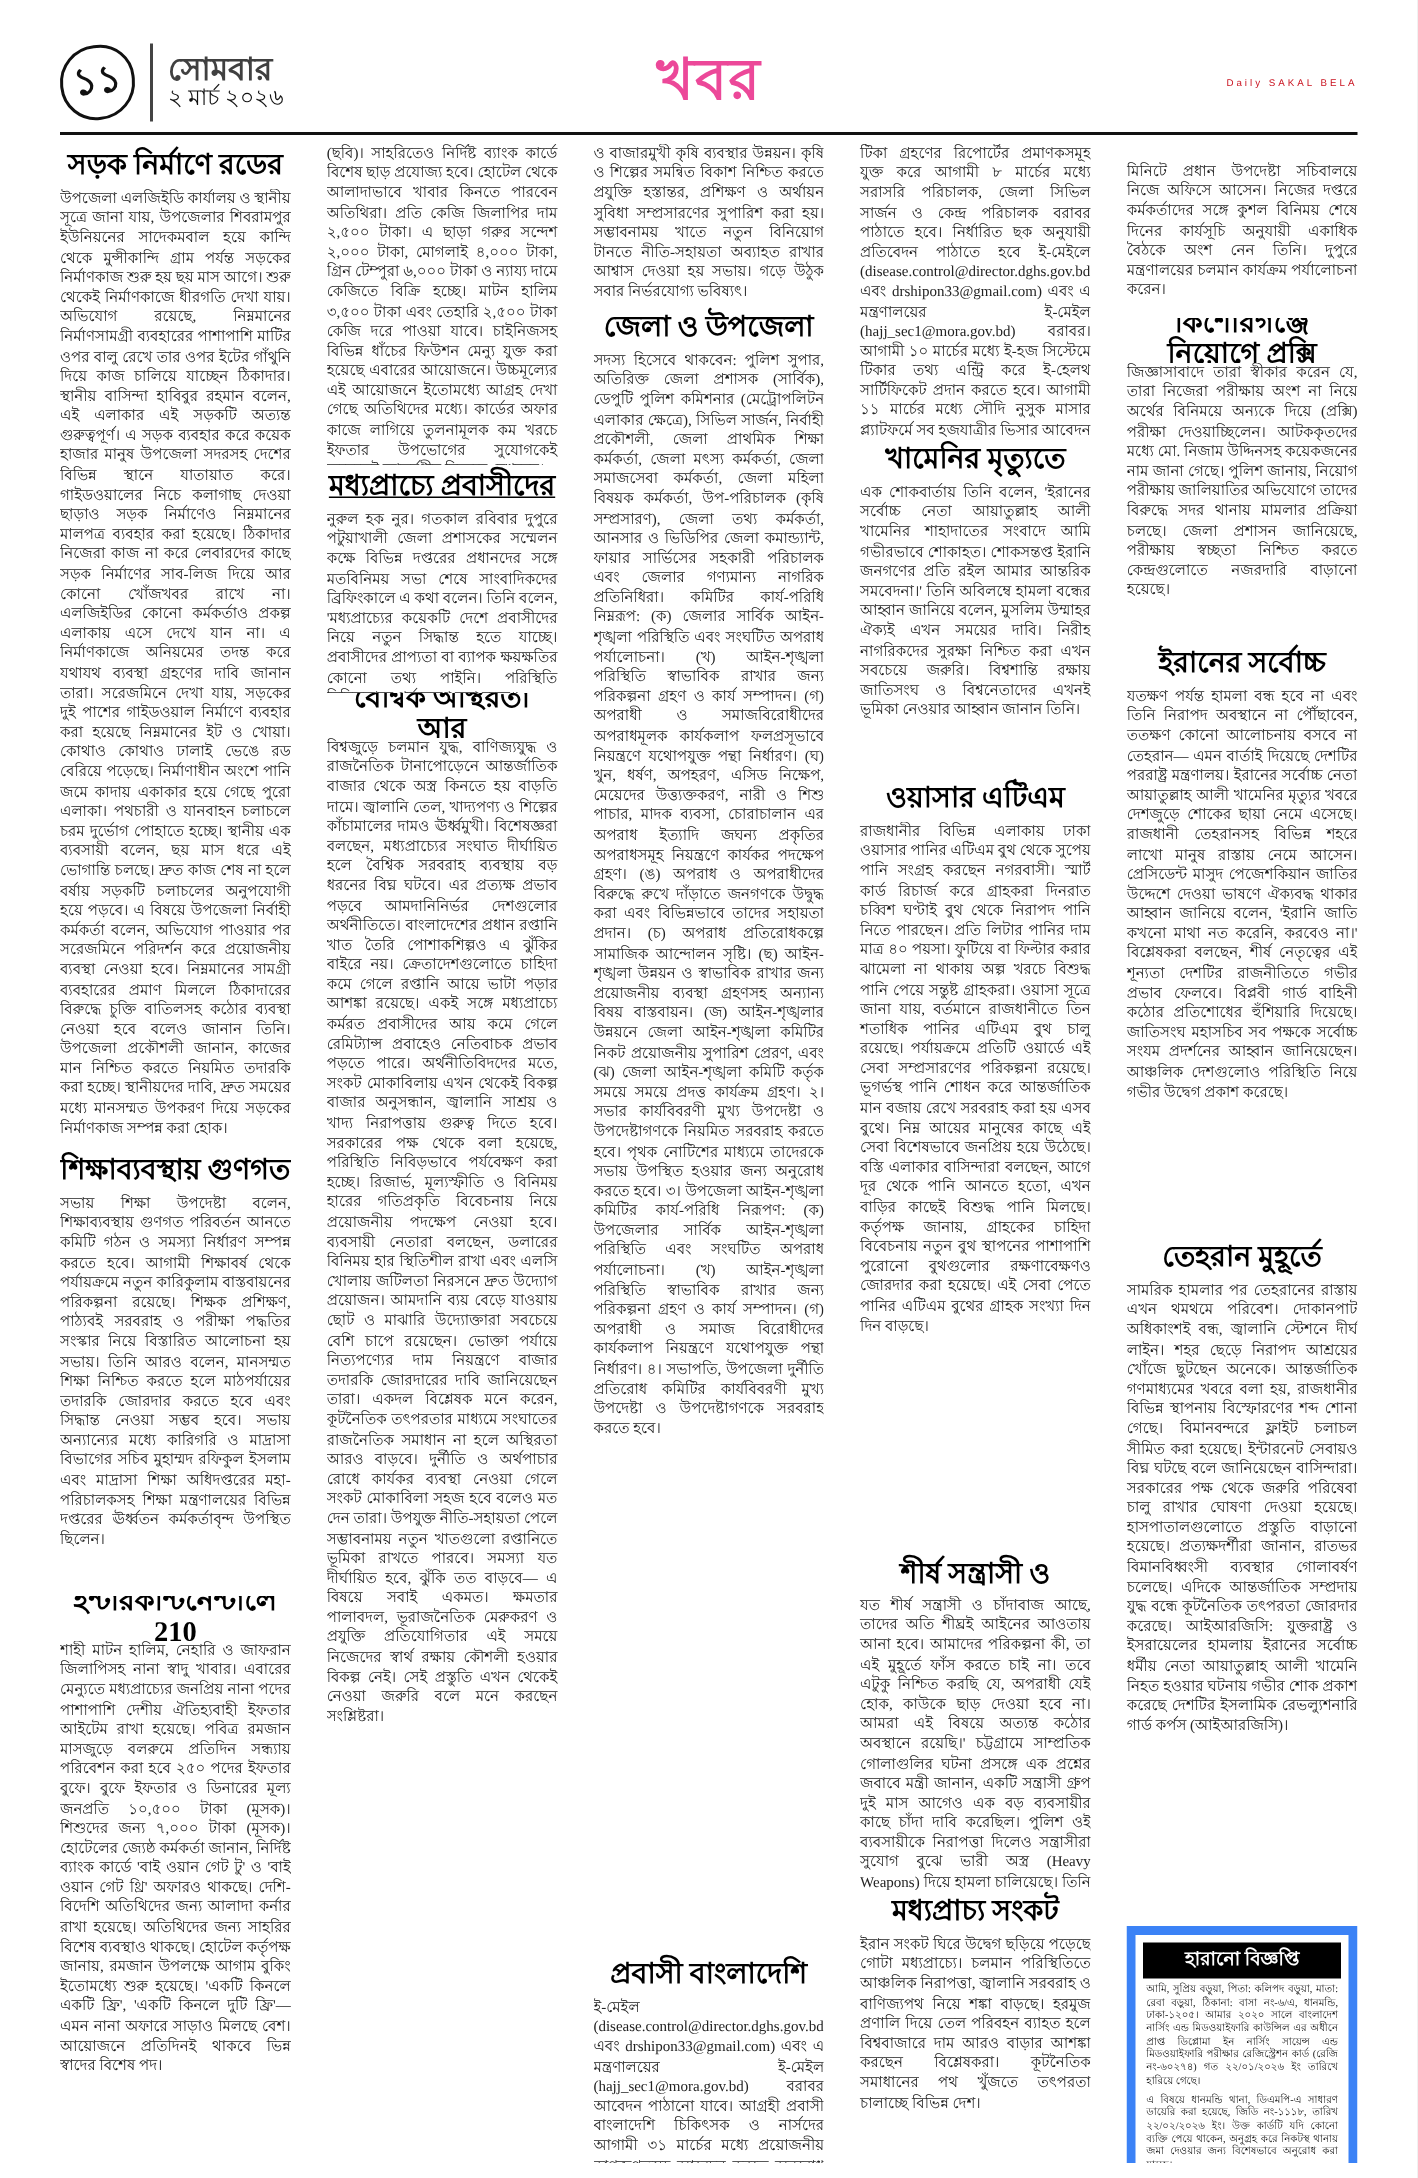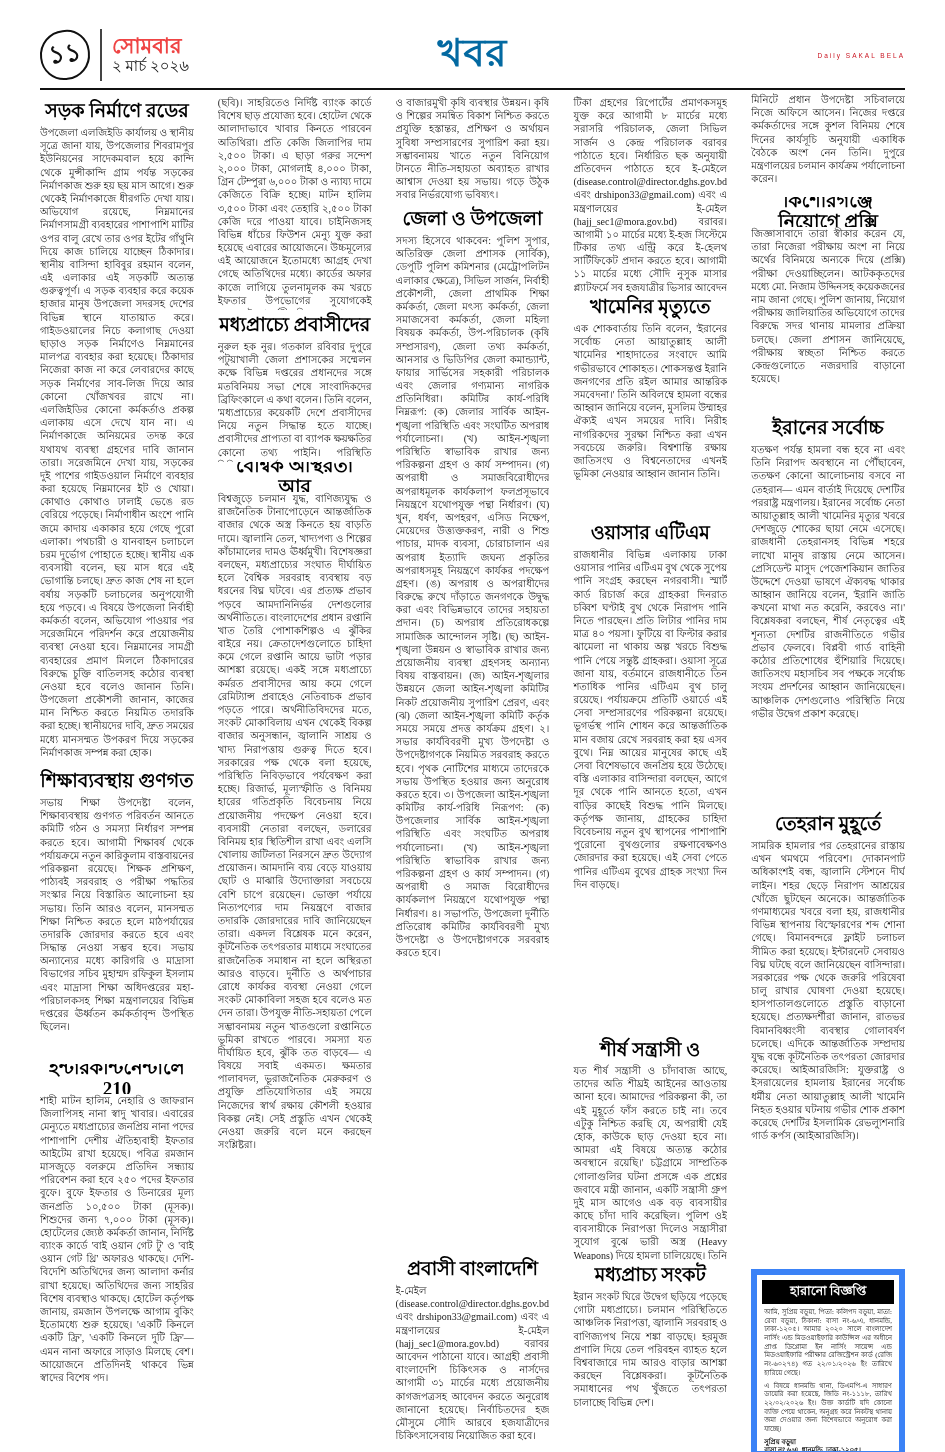--- a/index.html
+++ b/index.html
@@ -10,37 +10,37 @@
   
   .masthead-row{position:absolute;top:26px;left:40px;right:40px;height:58px;display:flex;align-items:center;}
   .pg-group{display:flex;align-items:center;}
   .pg-circle{
     width:46px;height:46px;border:2.5px solid #111;border-radius:50% 46% 50% 48%;
     display:flex;align-items:center;justify-content:center;
     font-size:25px;font-weight:bold;color:#111;transform:rotate(-6deg);
   }
   .pg-divider{width:2px;height:52px;background:#444;margin:0 10px;}
   .daydate{display:flex;flex-direction:column;justify-content:center;line-height:1.15;}
-  .day{font-size:21px;font-weight:bold;color:#ef4444;}
+  .day{font-size:21px;font-weight:bold;color:#404040;}
   .date{font-size:15px;color:#111;text-align:right;}
   .section-title{
     position:absolute;left:0;right:0;text-align:center;
-    font-size:38px;font-weight:bold;color:#0369a1;letter-spacing:1px;pointer-events:none;
+    font-size:38px;font-weight:bold;color:#ec4899;letter-spacing:1px;pointer-events:none;
   }
   .logo{margin-left:auto;text-align:right;position:relative;z-index:1;}
   .logo-line{position:relative;display:inline-block;padding:0 2px;}
   .logo-line::before{
     content:"";position:absolute;right:28px;top:-3px;width:42px;height:42px;
     border:7px solid #c9121f;border-radius:50%;z-index:0;
   }
   .logo-text{position:relative;z-index:1;font-size:33px;font-weight:bold;color:#0c0c0c;letter-spacing:-1px;}
   .logo-tag{font-size:6.5px;color:#c9121f;letter-spacing:2px;font-family:"Liberation Sans",sans-serif;margin-top:1px;}
   .header-rule{position:absolute;top:88px;left:40px;right:40px;border-top:2px solid #111;}
   
-  .cols{position:absolute;top:96px;left:40px;right:40px;bottom:10px;display:flex;gap:24px;align-items:center;}
+  .cols{position:absolute;top:96px;left:40px;right:40px;bottom:10px;display:flex;gap:24px;}
   .col{flex:1 1 0;overflow:hidden;min-width:0;}
   .headline{
     font-weight:bold;color:#000;text-align:center;line-height:1.1;
     display:flex;align-items:center;justify-content:center;overflow:hidden;
     font-size:19px;
   }
   .para{
     font-size:10px;line-height:1.32;text-align:justify;color:#222;overflow:hidden;
     word-break:break-word;
   }
@@ -84,30 +84,30 @@
       <div class="col">
         <div class="headline" style="height: 30px;">সড়ক নির্মাণে রডের</div>
         <div class="para" style="height: 640px;">উপজেলা এলজিইডি কার্যালয় ও স্থানীয় সূত্রে জানা যায়, উপজেলার শিবরামপুর ইউনিয়নের সাদেকমবাল হয়ে কান্দি থেকে মুন্সীকান্দি গ্রাম পর্যন্ত সড়কের নির্মাণকাজ শুরু হয় ছয় মাস আগে। শুরু থেকেই নির্মাণকাজে ধীরগতি দেখা যায়। অভিযোগ রয়েছে, নিম্নমানের নির্মাণসামগ্রী ব্যবহারের পাশাপাশি মাটির ওপর বালু রেখে তার ওপর ইটের গাঁথুনি দিয়ে কাজ চালিয়ে যাচ্ছেন ঠিকাদার। স্থানীয় বাসিন্দা হাবিবুর রহমান বলেন, এই এলাকার এই সড়কটি অত্যন্ত গুরুত্বপূর্ণ। এ সড়ক ব্যবহার করে কয়েক হাজার মানুষ উপজেলা সদরসহ দেশের বিভিন্ন স্থানে যাতায়াত করে। গাইডওয়ালের নিচে কলাগাছ দেওয়া ছাড়াও সড়ক নির্মাণেও নিম্নমানের মালপত্র ব্যবহার করা হয়েছে। ঠিকাদার নিজেরা কাজ না করে লেবারদের কাছে সড়ক নির্মাণের সাব-লিজ দিয়ে আর কোনো খোঁজখবর রাখে না। এলজিইডির কোনো কর্মকর্তাও প্রকল্প এলাকায় এসে দেখে যান না। এ নির্মাণকাজে অনিয়মের তদন্ত করে যথাযথ ব্যবস্থা গ্রহণের দাবি জানান তারা। সরেজমিনে দেখা যায়, সড়কের দুই পাশের গাইডওয়াল নির্মাণে ব্যবহার করা হয়েছে নিম্নমানের ইট ও খোয়া। কোথাও কোথাও ঢালাই ভেঙে রড বেরিয়ে পড়েছে। নির্মাণাধীন অংশে পানি জমে কাদায় একাকার হয়ে গেছে পুরো এলাকা। পথচারী ও যানবাহন চলাচলে চরম দুর্ভোগ পোহাতে হচ্ছে। স্থানীয় এক ব্যবসায়ী বলেন, ছয় মাস ধরে এই ভোগান্তি চলছে। দ্রুত কাজ শেষ না হলে বর্ষায় সড়কটি চলাচলের অনুপযোগী হয়ে পড়বে। এ বিষয়ে উপজেলা নির্বাহী কর্মকর্তা বলেন, অভিযোগ পাওয়ার পর সরেজমিনে পরিদর্শন করে প্রয়োজনীয় ব্যবস্থা নেওয়া হবে। নিম্নমানের সামগ্রী ব্যবহারের প্রমাণ মিললে ঠিকাদারের বিরুদ্ধে চুক্তি বাতিলসহ কঠোর ব্যবস্থা নেওয়া হবে বলেও জানান তিনি। উপজেলা প্রকৌশলী জানান, কাজের মান নিশ্চিত করতে নিয়মিত তদারকি করা হচ্ছে। স্থানীয়দের দাবি, দ্রুত সময়ের মধ্যে মানসম্মত উপকরণ দিয়ে সড়কের নির্মাণকাজ সম্পন্ন করা হোক।</div>
         <div class="headline" style="height: 30px;">শিক্ষাব্যবস্থায় গুণগত</div>
         <div class="para" style="height: 268px;">সভায় শিক্ষা উপদেষ্টা বলেন, শিক্ষাব্যবস্থায় গুণগত পরিবর্তন আনতে কমিটি গঠন ও সমস্যা নির্ধারণ সম্পন্ন করতে হবে। আগামী শিক্ষাবর্ষ থেকে পর্যায়ক্রমে নতুন কারিকুলাম বাস্তবায়নের পরিকল্পনা রয়েছে। শিক্ষক প্রশিক্ষণ, পাঠ্যবই সরবরাহ ও পরীক্ষা পদ্ধতির সংস্কার নিয়ে বিস্তারিত আলোচনা হয় সভায়। তিনি আরও বলেন, মানসম্মত শিক্ষা নিশ্চিত করতে হলে মাঠপর্যায়ের তদারকি জোরদার করতে হবে এবং সিদ্ধান্ত নেওয়া সম্ভব হবে। সভায় অন্যান্যের মধ্যে কারিগরি ও মাদ্রাসা বিভাগের সচিব মুহাম্মদ রফিকুল ইসলাম এবং মাদ্রাসা শিক্ষা অধিদপ্তরের মহা-পরিচালকসহ শিক্ষা মন্ত্রণালয়ের বিভিন্ন দপ্তরের ঊর্ধ্বতন কর্মকর্তাবৃন্দ উপস্থিত ছিলেন।</div>
         <div class="headline" style="height: 30px;">ইন্টারকন্টিনেন্টালে 210</div>
         <div class="para" style="height: 348px;">শাহী মাটন হালিম, নেহারি ও জাফরান জিলাপিসহ নানা স্বাদু খাবার। এবারের মেন্যুতে মধ্যপ্রাচ্যের জনপ্রিয় নানা পদের পাশাপাশি দেশীয় ঐতিহ্যবাহী ইফতার আইটেম রাখা হয়েছে। পবিত্র রমজান মাসজুড়ে বলরুমে প্রতিদিন সন্ধ্যায় পরিবেশন করা হবে ২৫০ পদের ইফতার বুফে। বুফে ইফতার ও ডিনারের মূল্য জনপ্রতি ১০,৫০০ টাকা (মূসক)। শিশুদের জন্য ৭,০০০ টাকা (মূসক)। হোটেলের জ্যেষ্ঠ কর্মকর্তা জানান, নির্দিষ্ট ব্যাংক কার্ডে 'বাই ওয়ান গেট টু' ও 'বাই ওয়ান গেট থ্রি' অফারও থাকছে। দেশি-বিদেশি অতিথিদের জন্য আলাদা কর্নার রাখা হয়েছে। অতিথিদের জন্য সাহরির বিশেষ ব্যবস্থাও থাকছে। হোটেল কর্তৃপক্ষ জানায়, রমজান উপলক্ষে আগাম বুকিং ইতোমধ্যে শুরু হয়েছে। 'একটি কিনলে একটি ফ্রি', 'একটি কিনলে দুটি ফ্রি'— এমন নানা অফারে সাড়াও মিলছে বেশ। আয়োজনে প্রতিদিনই থাকবে ভিন্ন স্বাদের বিশেষ পদ।</div>
       </div>
       <div class="col">
         <div class="para" style="height: 214px;">(ছবি)। সাহরিতেও নির্দিষ্ট ব্যাংক কার্ডে বিশেষ ছাড় প্রযোজ্য হবে। হোটেল থেকে আলাদাভাবে খাবার কিনতে পারবেন অতিথিরা। প্রতি কেজি জিলাপির দাম ২,৫০০ টাকা। এ ছাড়া গরুর সন্দেশ ২,০০০ টাকা, মোগলাই ৪,০০০ টাকা, গ্রিন টেম্পুরা ৬,০০০ টাকা ও ন্যায্য দামে কেজিতে বিক্রি হচ্ছে। মাটন হালিম ৩,৫০০ টাকা এবং তেহারি ২,৫০০ টাকা কেজি দরে পাওয়া যাবে। চাইনিজসহ বিভিন্ন ধাঁচের ফিউশন মেন্যু যুক্ত করা হয়েছে এবারের আয়োজনে। উচ্চমূল্যের এই আয়োজনে ইতোমধ্যে আগ্রহ দেখা গেছে অতিথিদের মধ্যে। কার্ডের অফার কাজে লাগিয়ে তুলনামূলক কম খরচে ইফতার উপভোগের সুযোগকেই অনেকেই আকর্ষণীয় হিসেবে দেখছেন।</div>
-        <div class="headline" style="height: 30px;">মধ্যপ্রাচ্যে প্রবাসীদের</div>
+        <div class="headline" style="height: 30px; text-decoration: underline;">মধ্যপ্রাচ্যে প্রবাসীদের</div>
         <div class="para" style="height: 122px;">নুরুল হক নুর। গতকাল রবিবার দুপুরে পটুয়াখালী জেলা প্রশাসকের সম্মেলন কক্ষে বিভিন্ন দপ্তরের প্রধানদের সঙ্গে মতবিনিময় সভা শেষে সাংবাদিকদের ব্রিফিংকালে এ কথা বলেন। তিনি বলেন, 'মধ্যপ্রাচ্যের কয়েকটি দেশে প্রবাসীদের নিয়ে নতুন সিদ্ধান্ত হতে যাচ্ছে। প্রবাসীদের প্রাপ্যতা বা ব্যাপক ক্ষয়ক্ষতির কোনো তথ্য পাইনি। পরিস্থিতি নিবিড়ভাবে পর্যবেক্ষণ করা হচ্ছে।'</div>
         <div class="headline" style="height: 30px;">বৈশ্বিক অস্থিরতা আর</div>
         <div class="para" style="height: 950px;">বিশ্বজুড়ে চলমান যুদ্ধ, বাণিজ্যযুদ্ধ ও রাজনৈতিক টানাপোড়েনে আন্তর্জাতিক বাজার থেকে অস্ত্র কিনতে হয় বাড়তি দামে। জ্বালানি তেল, খাদ্যপণ্য ও শিল্পের কাঁচামালের দামও ঊর্ধ্বমুখী। বিশেষজ্ঞরা বলছেন, মধ্যপ্রাচ্যের সংঘাত দীর্ঘায়িত হলে বৈশ্বিক সরবরাহ ব্যবস্থায় বড় ধরনের বিঘ্ন ঘটবে। এর প্রত্যক্ষ প্রভাব পড়বে আমদানিনির্ভর দেশগুলোর অর্থনীতিতে। বাংলাদেশের প্রধান রপ্তানি খাত তৈরি পোশাকশিল্পও এ ঝুঁকির বাইরে নয়। ক্রেতাদেশগুলোতে চাহিদা কমে গেলে রপ্তানি আয়ে ভাটা পড়ার আশঙ্কা রয়েছে। একই সঙ্গে মধ্যপ্রাচ্যে কর্মরত প্রবাসীদের আয় কমে গেলে রেমিট্যান্স প্রবাহেও নেতিবাচক প্রভাব পড়তে পারে। অর্থনীতিবিদদের মতে, সংকট মোকাবিলায় এখন থেকেই বিকল্প বাজার অনুসন্ধান, জ্বালানি সাশ্রয় ও খাদ্য নিরাপত্তায় গুরুত্ব দিতে হবে। সরকারের পক্ষ থেকে বলা হয়েছে, পরিস্থিতি নিবিড়ভাবে পর্যবেক্ষণ করা হচ্ছে। রিজার্ভ, মূল্যস্ফীতি ও বিনিময় হারের গতিপ্রকৃতি বিবেচনায় নিয়ে প্রয়োজনীয় পদক্ষেপ নেওয়া হবে। ব্যবসায়ী নেতারা বলছেন, ডলারের বিনিময় হার স্থিতিশীল রাখা এবং এলসি খোলায় জটিলতা নিরসনে দ্রুত উদ্যোগ প্রয়োজন। আমদানি ব্যয় বেড়ে যাওয়ায় ছোট ও মাঝারি উদ্যোক্তারা সবচেয়ে বেশি চাপে রয়েছেন। ভোক্তা পর্যায়ে নিত্যপণ্যের দাম নিয়ন্ত্রণে বাজার তদারকি জোরদারের দাবি জানিয়েছেন তারা। একদল বিশ্লেষক মনে করেন, কূটনৈতিক তৎপরতার মাধ্যমে সংঘাতের রাজনৈতিক সমাধান না হলে অস্থিরতা আরও বাড়বে। দুর্নীতি ও অর্থপাচার রোধে কার্যকর ব্যবস্থা নেওয়া গেলে সংকট মোকাবিলা সহজ হবে বলেও মত দেন তারা। উপযুক্ত নীতি-সহায়তা পেলে সম্ভাবনাময় নতুন খাতগুলো রপ্তানিতে ভূমিকা রাখতে পারবে। সমস্যা যত দীর্ঘায়িত হবে, ঝুঁকি তত বাড়বে— এ বিষয়ে সবাই একমত। ক্ষমতার পালাবদল, ভূরাজনৈতিক মেরুকরণ ও প্রযুক্তি প্রতিযোগিতার এই সময়ে নিজেদের স্বার্থ রক্ষায় কৌশলী হওয়ার বিকল্প নেই। সেই প্রস্তুতি এখন থেকেই নেওয়া জরুরি বলে মনে করছেন সংশ্লিষ্টরা।</div>
       </div>
       <div class="col">
         <div class="para" style="height: 108px;">ও বাজারমুখী কৃষি ব্যবস্থার উন্নয়ন। কৃষি ও শিল্পের সমন্বিত বিকাশ নিশ্চিত করতে প্রযুক্তি হস্তান্তর, প্রশিক্ষণ ও অর্থায়ন সুবিধা সম্প্রসারণের সুপারিশ করা হয়। সম্ভাবনাময় খাতে নতুন বিনিয়োগ টানতে নীতি-সহায়তা অব্যাহত রাখার আশ্বাস দেওয়া হয় সভায়। গড়ে উঠুক সবার নির্ভরযোগ্য ভবিষ্যৎ।</div>
         <div class="headline" style="height: 30px;">জেলা ও উপজেলা</div>
         <div class="para" style="height: 1020px;">সদস্য হিসেবে থাকবেন: পুলিশ সুপার, অতিরিক্ত জেলা প্রশাসক (সার্বিক), ডেপুটি পুলিশ কমিশনার (মেট্রোপলিটন এলাকার ক্ষেত্রে), সিভিল সার্জন, নির্বাহী প্রকৌশলী, জেলা প্রাথমিক শিক্ষা কর্মকর্তা, জেলা মৎস্য কর্মকর্তা, জেলা সমাজসেবা কর্মকর্তা, জেলা মহিলা বিষয়ক কর্মকর্তা, উপ-পরিচালক (কৃষি সম্প্রসারণ), জেলা তথ্য কর্মকর্তা, আনসার ও ভিডিপির জেলা কমান্ড্যান্ট, ফায়ার সার্ভিসের সহকারী পরিচালক এবং জেলার গণ্যমান্য নাগরিক প্রতিনিধিরা। কমিটির কার্য-পরিধি নিম্নরূপ: (ক) জেলার সার্বিক আইন-শৃঙ্খলা পরিস্থিতি এবং সংঘটিত অপরাধ পর্যালোচনা। (খ) আইন-শৃঙ্খলা পরিস্থিতি স্বাভাবিক রাখার জন্য পরিকল্পনা গ্রহণ ও কার্য সম্পাদন। (গ) অপরাধী ও সমাজবিরোধীদের অপরাধমূলক কার্যকলাপ ফলপ্রসূভাবে নিয়ন্ত্রণে যথোপযুক্ত পন্থা নির্ধারণ। (ঘ) খুন, ধর্ষণ, অপহরণ, এসিড নিক্ষেপ, মেয়েদের উত্ত্যক্তকরণ, নারী ও শিশু পাচার, মাদক ব্যবসা, চোরাচালান এর অপরাধ ইত্যাদি জঘন্য প্রকৃতির অপরাধসমূহ নিয়ন্ত্রণে কার্যকর পদক্ষেপ গ্রহণ। (ঙ) অপরাধ ও অপরাধীদের বিরুদ্ধে রুখে দাঁড়াতে জনগণকে উদ্বুদ্ধ করা এবং বিভিন্নভাবে তাদের সহায়তা প্রদান। (চ) অপরাধ প্রতিরোধকল্পে সামাজিক আন্দোলন সৃষ্টি। (ছ) আইন-শৃঙ্খলা উন্নয়ন ও স্বাভাবিক রাখার জন্য প্রয়োজনীয় ব্যবস্থা গ্রহণসহ অন্যান্য বিষয় বাস্তবায়ন। (জ) আইন-শৃঙ্খলার উন্নয়নে জেলা আইন-শৃঙ্খলা কমিটির নিকট প্রয়োজনীয় সুপারিশ প্রেরণ, এবং (ঝ) জেলা আইন-শৃঙ্খলা কমিটি কর্তৃক সময়ে সময়ে প্রদত্ত কার্যক্রম গ্রহণ। ২। সভার কার্যবিবরণী মুখ্য উপদেষ্টা ও উপদেষ্টাগণকে নিয়মিত সরবরাহ করতে হবে। পৃথক নোটিশের মাধ্যমে তাদেরকে সভায় উপস্থিত হওয়ার জন্য অনুরোধ করতে হবে। ৩। উপজেলা আইন-শৃঙ্খলা কমিটির কার্য-পরিধি নিরূপণ: (ক) উপজেলার সার্বিক আইন-শৃঙ্খলা পরিস্থিতি এবং সংঘটিত অপরাধ পর্যালোচনা। (খ) আইন-শৃঙ্খলা পরিস্থিতি স্বাভাবিক রাখার জন্য পরিকল্পনা গ্রহণ ও কার্য সম্পাদন। (গ) অপরাধী ও সমাজ বিরোধীদের কার্যকলাপ নিয়ন্ত্রণে যথোপযুক্ত পন্থা নির্ধারণ। ৪। সভাপতি, উপজেলা দুর্নীতি প্রতিরোধ কমিটির কার্যবিবরণী মুখ্য উপদেষ্টা ও উপদেষ্টাগণকে সরবরাহ করতে হবে।</div>
-        <div class="headline" style="height: 30px;">প্রবাসী বাংলাদেশি</div>
+        <div class="headline" style="height: 30px; margin-top: 48px;">প্রবাসী বাংলাদেশি</div>
         <div class="para" style="height: 158px;">ই-মেইল (disease.control@director.dghs.gov.bd এবং drshipon33@gmail.com) এবং এ মন্ত্রণালয়ের ই-মেইল (hajj_sec1@mora.gov.bd) বরাবর আবেদন পাঠানো যাবে। আগ্রহী প্রবাসী বাংলাদেশি চিকিৎসক ও নার্সদের আগামী ৩১ মার্চের মধ্যে প্রয়োজনীয় কাগজপত্রসহ আবেদন করতে অনুরোধ জানানো হয়েছে। নির্বাচিতদের হজ মৌসুমে সৌদি আরবে হজযাত্রীদের চিকিৎসাসেবায় নিয়োজিত করা হবে।</div>
       </div>
       <div class="col">
         <div class="para" style="height: 196px;">টিকা গ্রহণের রিপোর্টের প্রমাণকসমূহ যুক্ত করে আগামী ৮ মার্চের মধ্যে সরাসরি পরিচালক, জেলা সিভিল সার্জন ও কেন্দ্র পরিচালক বরাবর পাঠাতে হবে। নির্ধারিত ছক অনুযায়ী প্রতিবেদন পাঠাতে হবে ই-মেইলে (disease.control@director.dghs.gov.bd এবং drshipon33@gmail.com) এবং এ মন্ত্রণালয়ের ই-মেইল (hajj_sec1@mora.gov.bd) বরাবর। আগামী ১০ মার্চের মধ্যে ই-হজ সিস্টেমে টিকার তথ্য এন্ট্রি করে ই-হেলথ সার্টিফিকেট প্রদান করতে হবে। আগামী ১১ মার্চের মধ্যে সৌদি নুসুক মাসার প্ল্যাটফর্মে সব হজযাত্রীর ভিসার আবেদন সম্পন্ন করতে হবে।</div>
         <div class="headline" style="height: 30px;">খামেনির মৃত্যুতে</div>
         <div class="para" style="height: 196px;">এক শোকবার্তায় তিনি বলেন, 'ইরানের সর্বোচ্চ নেতা আয়াতুল্লাহ আলী খামেনির শাহাদাতের সংবাদে আমি গভীরভাবে শোকাহত। শোকসন্তপ্ত ইরানি জনগণের প্রতি রইল আমার আন্তরিক সমবেদনা।' তিনি অবিলম্বে হামলা বন্ধের আহ্বান জানিয়ে বলেন, মুসলিম উম্মাহর ঐক্যই এখন সময়ের দাবি। নিরীহ নাগরিকদের সুরক্ষা নিশ্চিত করা এখন সবচেয়ে জরুরি। বিশ্বশান্তি রক্ষায় জাতিসংঘ ও বিশ্বনেতাদের এখনই ভূমিকা নেওয়ার আহ্বান জানান তিনি।</div>
         <div class="headline" style="height: 30px;">ওয়াসার এটিএম</div>
         <div class="para" style="height: 488px;">রাজধানীর বিভিন্ন এলাকায় ঢাকা ওয়াসার পানির এটিএম বুথ থেকে সুপেয় পানি সংগ্রহ করছেন নগরবাসী। স্মার্ট কার্ড রিচার্জ করে গ্রাহকরা দিনরাত চব্বিশ ঘণ্টাই বুথ থেকে নিরাপদ পানি নিতে পারছেন। প্রতি লিটার পানির দাম মাত্র ৪০ পয়সা। ফুটিয়ে বা ফিল্টার করার ঝামেলা না থাকায় অল্প খরচে বিশুদ্ধ পানি পেয়ে সন্তুষ্ট গ্রাহকরা। ওয়াসা সূত্রে জানা যায়, বর্তমানে রাজধানীতে তিন শতাধিক পানির এটিএম বুথ চালু রয়েছে। পর্যায়ক্রমে প্রতিটি ওয়ার্ডে এই সেবা সম্প্রসারণের পরিকল্পনা রয়েছে। ভূগর্ভস্থ পানি শোধন করে আন্তর্জাতিক মান বজায় রেখে সরবরাহ করা হয় এসব বুথে। নিম্ন আয়ের মানুষের কাছে এই সেবা বিশেষভাবে জনপ্রিয় হয়ে উঠেছে। বস্তি এলাকার বাসিন্দারা বলছেন, আগে দূর থেকে পানি আনতে হতো, এখন বাড়ির কাছেই বিশুদ্ধ পানি মিলছে। কর্তৃপক্ষ জানায়, গ্রাহকের চাহিদা বিবেচনায় নতুন বুথ স্থাপনের পাশাপাশি পুরোনো বুথগুলোর রক্ষণাবেক্ষণও জোরদার করা হয়েছে। এই সেবা পেতে পানির এটিএম বুথের গ্রাহক সংখ্যা দিন দিন বাড়ছে।</div>
         <div class="headline" style="height: 28px;">শীর্ষ সন্ত্রাসী ও</div>
         <div class="para" style="height: 196px;">যত শীর্ষ সন্ত্রাসী ও চাঁদাবাজ আছে, তাদের অতি শীঘ্রই আইনের আওতায় আনা হবে। আমাদের পরিকল্পনা কী, তা এই মুহূর্তে ফাঁস করতে চাই না। তবে এটুকু নিশ্চিত করছি যে, অপরাধী যেই হোক, কাউকে ছাড় দেওয়া হবে না। আমরা এই বিষয়ে অত্যন্ত কঠোর অবস্থানে রয়েছি।' চট্টগ্রামে সাম্প্রতিক গোলাগুলির ঘটনা প্রসঙ্গে এক প্রশ্নের জবাবে মন্ত্রী জানান, একটি সন্ত্রাসী গ্রুপ দুই মাস আগেও এক বড় ব্যবসায়ীর কাছে চাঁদা দাবি করেছিল। পুলিশ ওই ব্যবসায়ীকে নিরাপত্তা দিলেও সন্ত্রাসীরা সুযোগ বুঝে ভারী অস্ত্র (Heavy Weapons) দিয়ে হামলা চালিয়েছে। তিনি আরও বলেন, 'চট্টগ্রামের ঘটনায় জড়িতদের চিহ্নিত করা গেছে। বিভিন্ন গোয়েন্দা সংস্থা বিষয়টি নিয়ে কাজ করছে।'</div>

